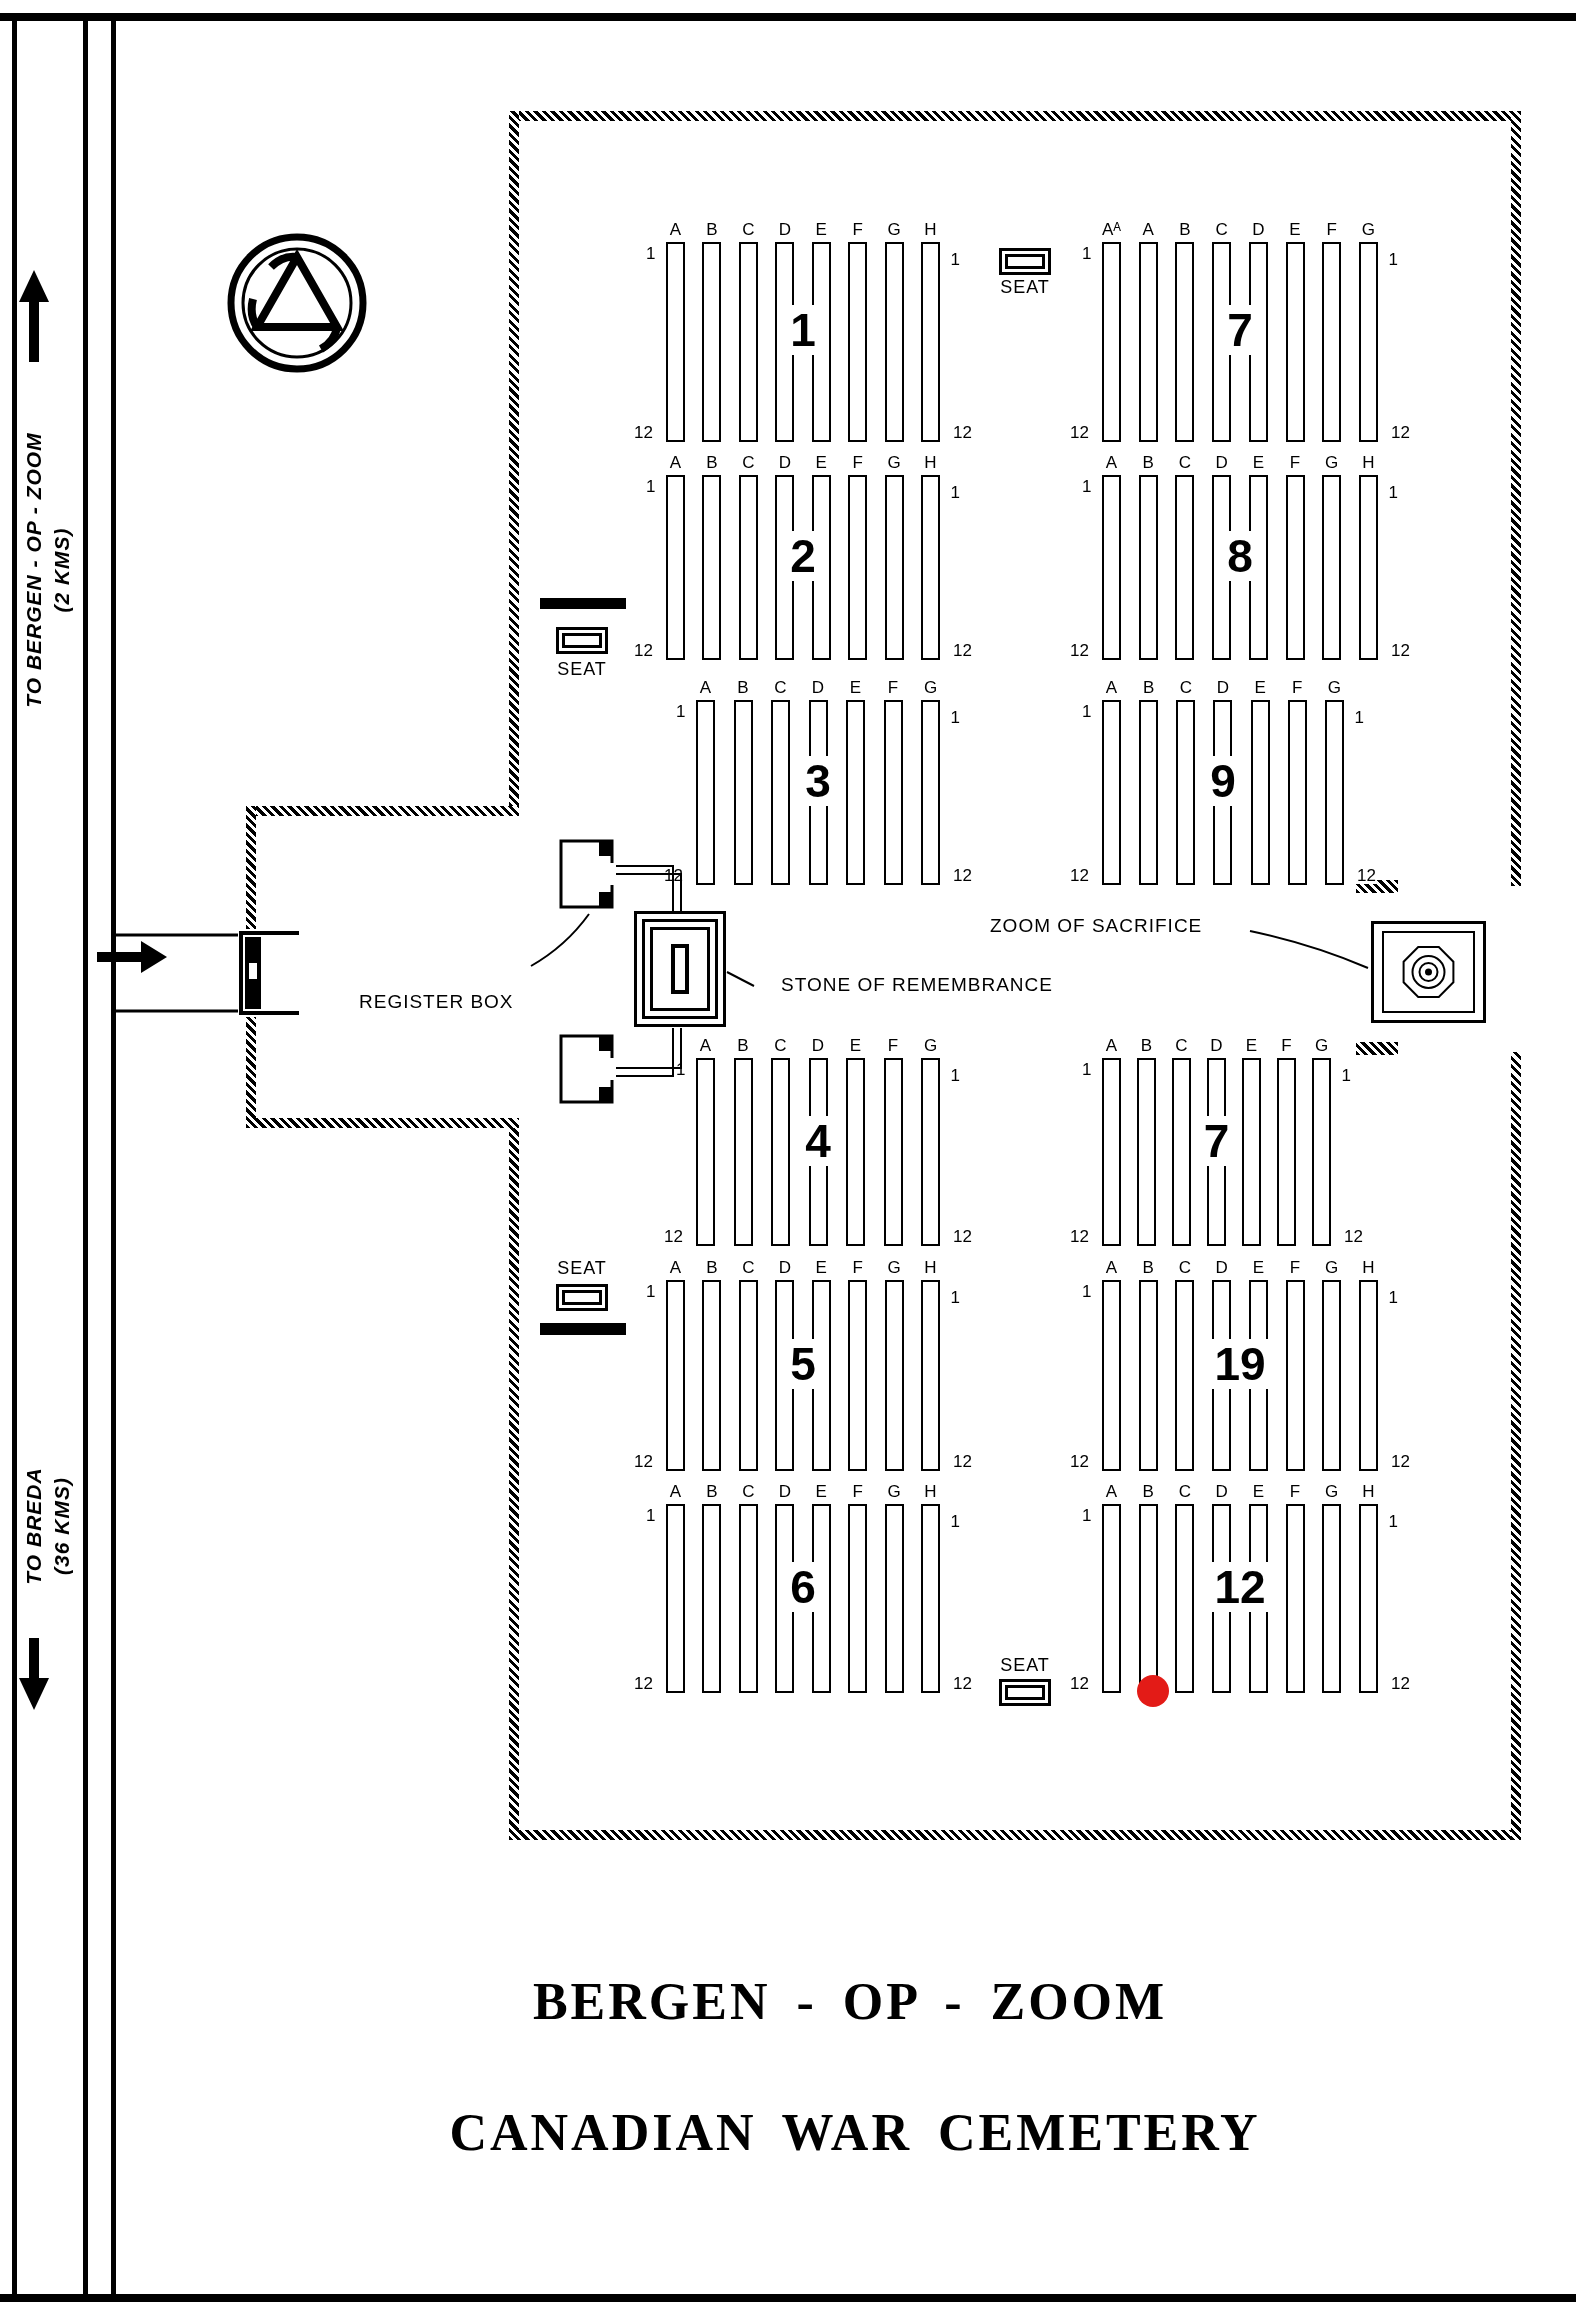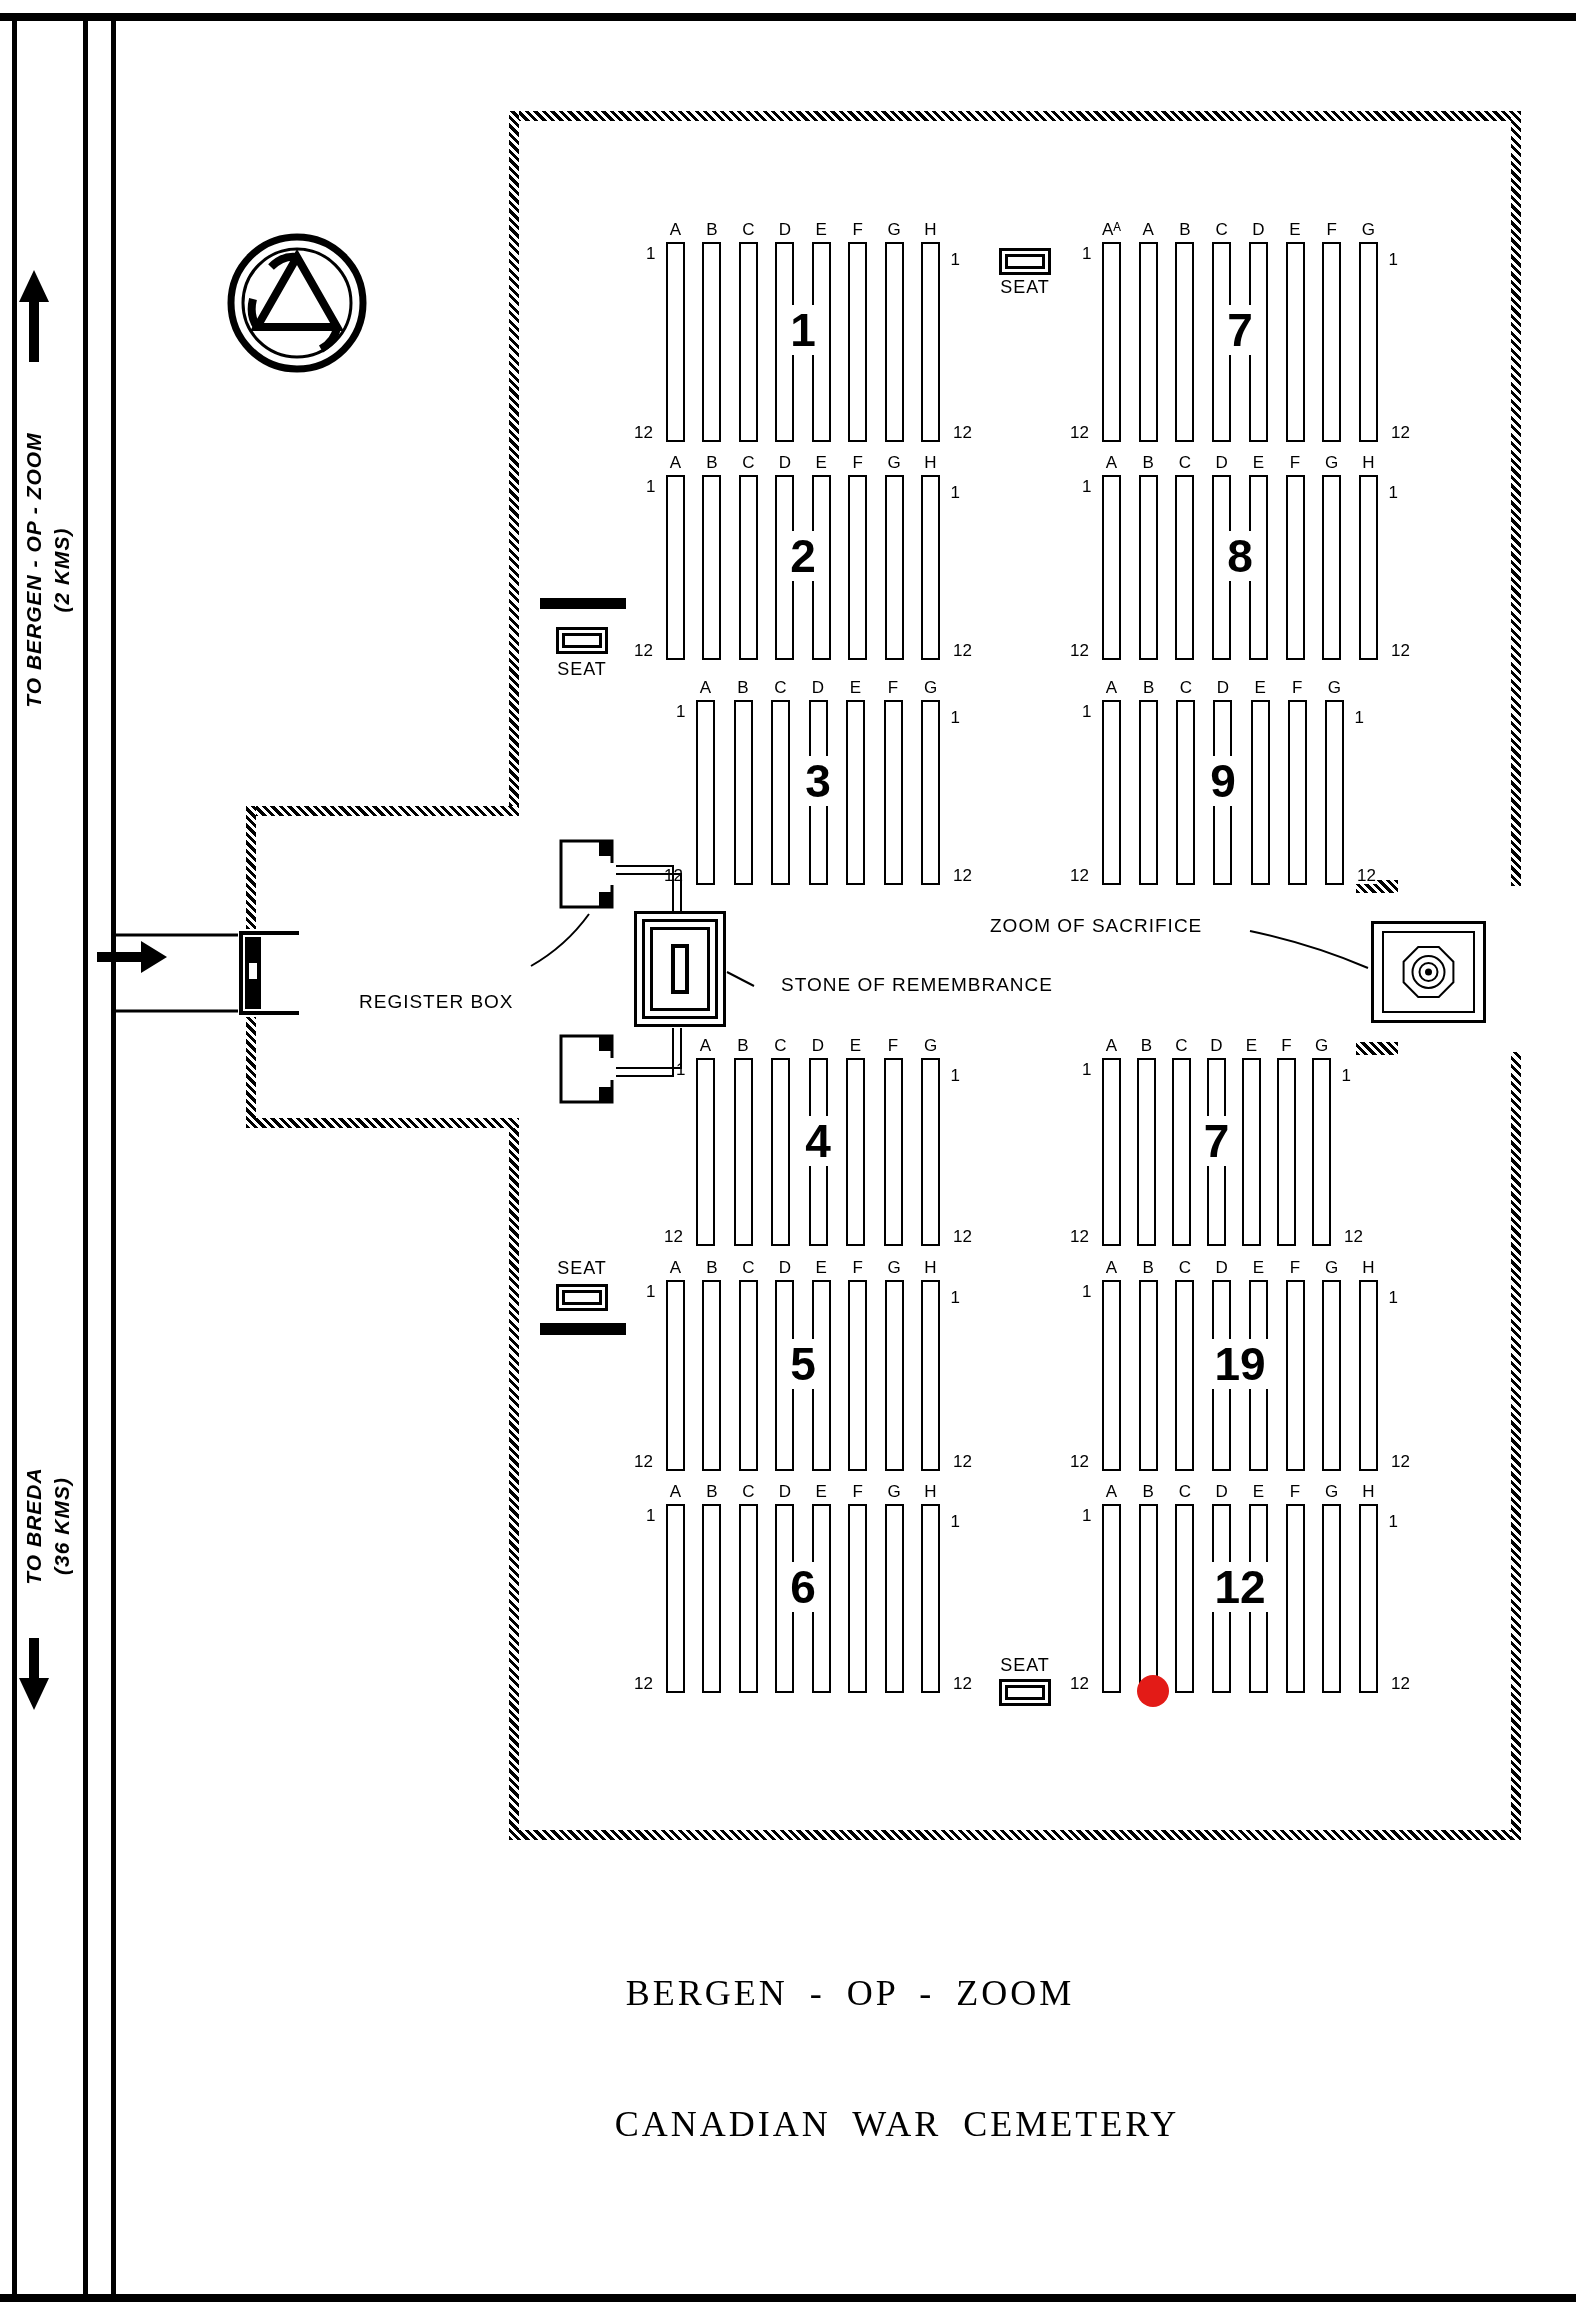--- a/index.html
+++ b/index.html
@@ -27,21 +27,21 @@
   
   .stone{position:absolute;left:634px;top:911px;width:92px;height:116px;border:3px solid #000;box-sizing:border-box;background:#fff;display:flex;}
   .stone .s2{flex:1;margin:5px;border:3px solid #000;display:flex;}
   .stone .s3{flex:1;margin:5px;border:3px solid #000;}
   .stone-core{position:absolute;left:50%;top:50%;transform:translate(-50%,-50%);width:18px;height:50px;border:4px solid #000;background:#fff;box-sizing:border-box;}
   
   .tri{width:0;height:0;position:absolute;}
   
   .dir{position:absolute;transform:rotate(-90deg);text-align:center;font-weight:700;font-style:italic;font-size:21px;letter-spacing:1px;line-height:1.35;white-space:nowrap;}
   
-  .title{position:absolute;transform:translateX(-50%);font-family:"Liberation Serif",serif;font-weight:400;font-size:36px;letter-spacing:3px;word-spacing:10px;white-space:nowrap;}
+  .title{position:absolute;transform:translateX(-50%);font-family:"Liberation Serif",serif;font-weight:700;font-size:52px;letter-spacing:3px;word-spacing:10px;white-space:nowrap;}
   .dot{position:absolute;width:32px;height:32px;border-radius:50%;}
 </style>
 </head>
 <body>
 
 <div class="page">
 
   <div class="bar" style="left:0;top:13px;width:1576px;height:8px;"></div>
   <div class="bar" style="left:0;top:2294px;width:1576px;height:8px;"></div>
   <div class="bar" style="left:12px;top:21px;width:5px;height:2273px;"></div>
@@ -479,15 +479,15 @@
     <path d="M531 966 Q566 946 589 914" fill="none" stroke="#000" stroke-width="2"></path>
     <path d="M754 986 L727 972" fill="none" stroke="#000" stroke-width="2"></path>
     <path d="M1250 931 Q1312 944 1368 968" fill="none" stroke="#000" stroke-width="2"></path>
     <polyline points="616,874 681,874 681,911" fill="none" stroke="#000" stroke-width="2"></polyline>
     <polyline points="616,866 673,866 673,911" fill="none" stroke="#000" stroke-width="2"></polyline>
     <polyline points="616,1068 681,1068 681,1028" fill="none" stroke="#000" stroke-width="2"></polyline>
     <polyline points="616,1076 673,1076 673,1028" fill="none" stroke="#000" stroke-width="2"></polyline>
   </svg>
 
   <div class="title" style="left:850px;top:1972px;">BERGEN - OP - ZOOM</div>
-  <div class="title" style="left:897px;top:2103px;">CANADIAN  WAR  CEMETERY</div>
+  <div class="title" style="left:855px;top:2103px;">CANADIAN  WAR  CEMETERY</div>
 
 </div>
 
 </body></html>

